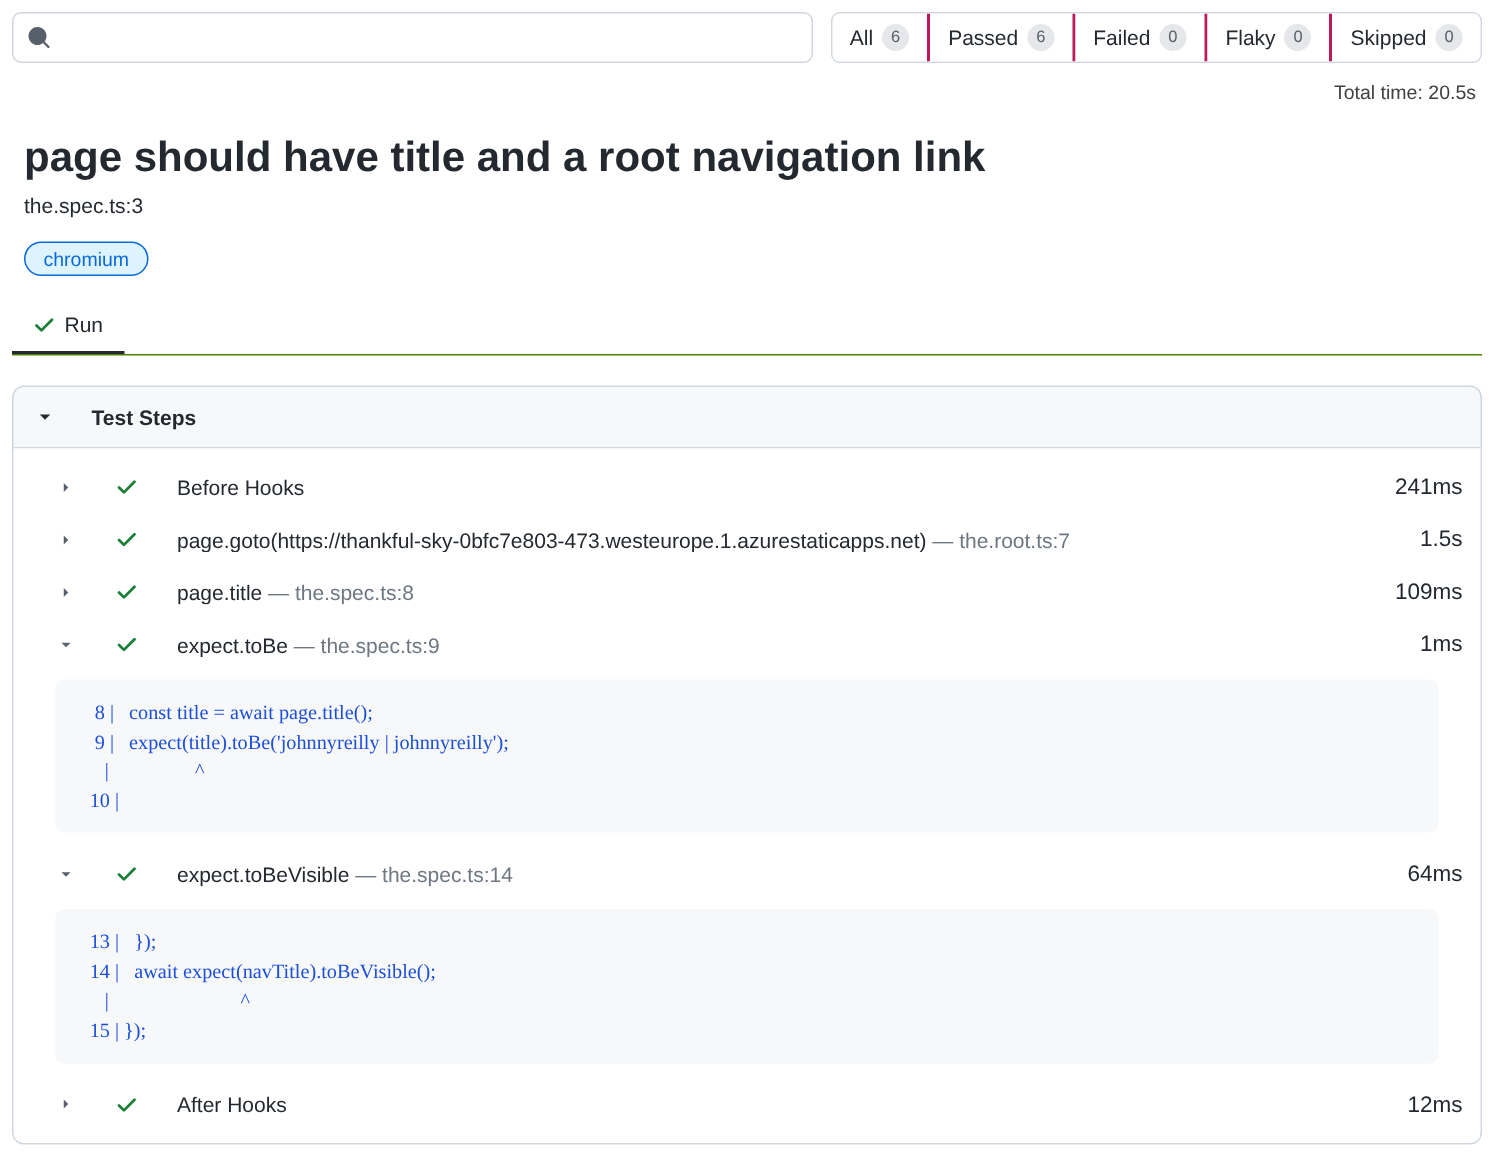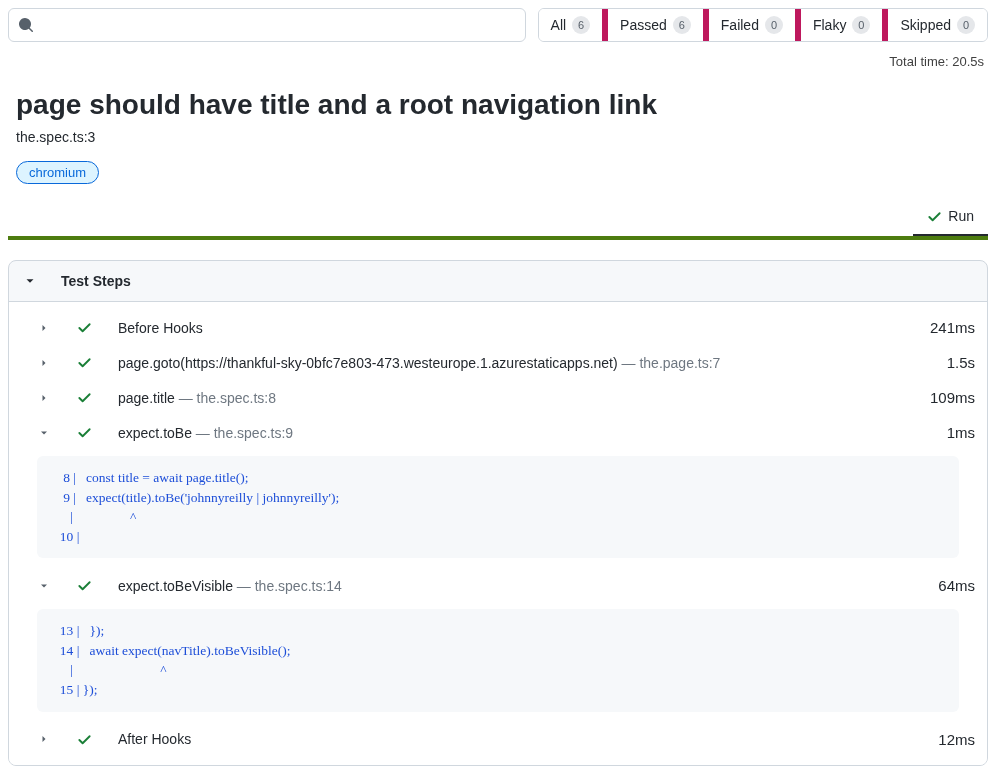--- a/index.html
+++ b/index.html
@@ -3,28 +3,28 @@
 <meta charset="utf-8">
 <style>
 * { box-sizing: border-box; margin: 0; padding: 0; }
 body { font-family: -apple-system, BlinkMacSystemFont, "Segoe UI", Helvetica, Arial, sans-serif; font-size: 14px; color: #24292f; background: #fff; }
 .container { padding: 8px; }
 .top-row { display: flex; gap: 12px; align-items: center; }
 .search-wrap { flex: 1; position: relative; }
 .search-input { width: 100%; height: 34px; border: 1px solid #d0d7de; border-radius: 6px; padding: 0 10px 0 32px; font-size: 14px; background: #fff; }
 .search-icon { position: absolute; left: 10px; top: 50%; transform: translateY(-50%); color: #57606a; }
 .filter-group { display: flex; border: 1px solid #d0d7de; border-radius: 6px; overflow: hidden; }
-.filter-btn { display: flex; align-items: center; gap: 6px; padding: 7px 12px; background: #fff; border: none; border-right: 6px solid #be185d; font-size: 14px; cursor: pointer; color: #24292f; }
+.filter-btn { display: flex; align-items: center; gap: 6px; padding: 7px 12px; background: #fff; border: none; border-right: 2px solid #be185d; font-size: 14px; cursor: pointer; color: #24292f; }
 .filter-btn:last-child { border-right: none; }
 .count-badge { display: inline-flex; align-items: center; justify-content: center; min-width: 18px; height: 18px; padding: 0 5px; border-radius: 9px; background: #e5e7ea; color: #57606a; font-size: 11px; font-weight: 500; }
 .total-time { text-align: right; color: #404040; font-size: 13px; margin: 12px 4px 0 0; }
 .test-title { font-size: 28px; font-weight: 700; margin: 20px 0 8px 8px; color: #24292f; }
 .test-location { font-size: 14px; color: #24292f; margin-left: 8px; }
 .browser-chip { display: inline-block; margin: 16px 0 0 8px; padding: 3px 12px; border: 1px solid #0969da; border-radius: 14px; background: #ddf4ff; color: #0969da; font-size: 13px; font-weight: 500; }
-.tabs { display: flex; border-bottom: 4px solid #4d7c0f; margin-top: 14px; justify-content: flex-end; }
+.tabs { display: flex; border-bottom: 1px solid #4d7c0f; margin-top: 14px; }
 .tab { display: flex; align-items: center; gap: 6px; padding: 10px 14px; border-bottom: 2px solid transparent; font-size: 14px; cursor: pointer; color: #24292f; }
 .tab.active { border-bottom-color: #24292f; }
 .check-icon { color: #1a7f37; }
 .steps-panel { margin-top: 20px; border: 1px solid #d0d7de; border-radius: 8px; background: #f6f8fa; overflow: hidden; }
 .steps-header { display: flex; align-items: center; gap: 24px; padding: 12px 14px; font-weight: 600; font-size: 14px; border-bottom: 1px solid #d0d7de; cursor: pointer; }
 .steps-body { background: #fff; padding: 8px 0; }
 .step-row { display: flex; align-items: center; gap: 26px; padding: 9px 12px 9px 28px; font-size: 14px; cursor: pointer; }
 .step-row .chevron { color: #57606a; width: 14px; display: flex; justify-content: center; }
 .step-row .check { color: #1a7f37; }
 .step-row .label { flex: 1; overflow: hidden; text-overflow: ellipsis; white-space: nowrap; }
@@ -119,21 +119,21 @@
         <span class="chevron">
             <svg width="12" height="12" viewBox="0 0 16 16" fill="currentColor">
               <path d="M6 4l4 4-4 4V4z"></path>
             </svg>
           </span>
         <span class="check">
             <svg width="15" height="15" viewBox="0 0 16 16" fill="none" stroke="currentColor" stroke-width="2" stroke-linecap="round" stroke-linejoin="round">
               <polyline points="2.5,8.5 6,12 13.5,4.5"></polyline>
             </svg>
           </span>
-        <span class="label"><span>page.goto(https://thankful-sky-0bfc7e803-473.westeurope.1.azurestaticapps.net)</span> <span class="loc">— <span>the.page.ts:7</span></span></span>
+        <span class="label"><span>page.goto(https://thankful-sky-0bfc7e803-473.westeurope.1.azurestaticapps.net)</span> <span class="loc">— <span>the.root.ts:7</span></span></span>
         <span class="dur">1.5s</span>
       </div>
 
       <div class="step-row">
         <span class="chevron">
             <svg width="12" height="12" viewBox="0 0 16 16" fill="currentColor">
               <path d="M6 4l4 4-4 4V4z"></path>
             </svg>
           </span>
         <span class="check">

